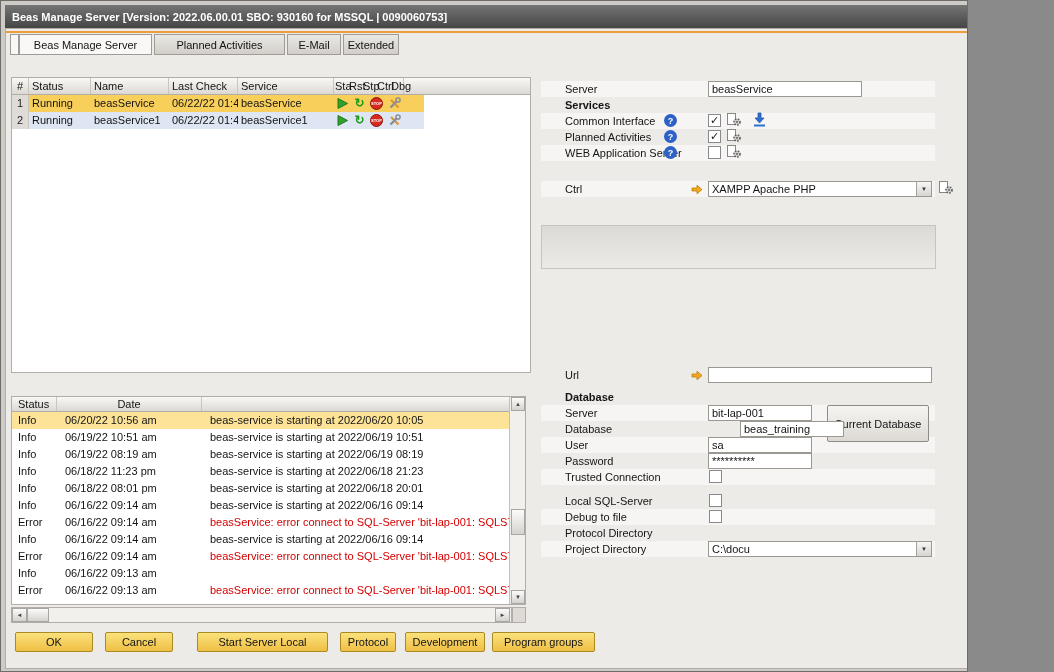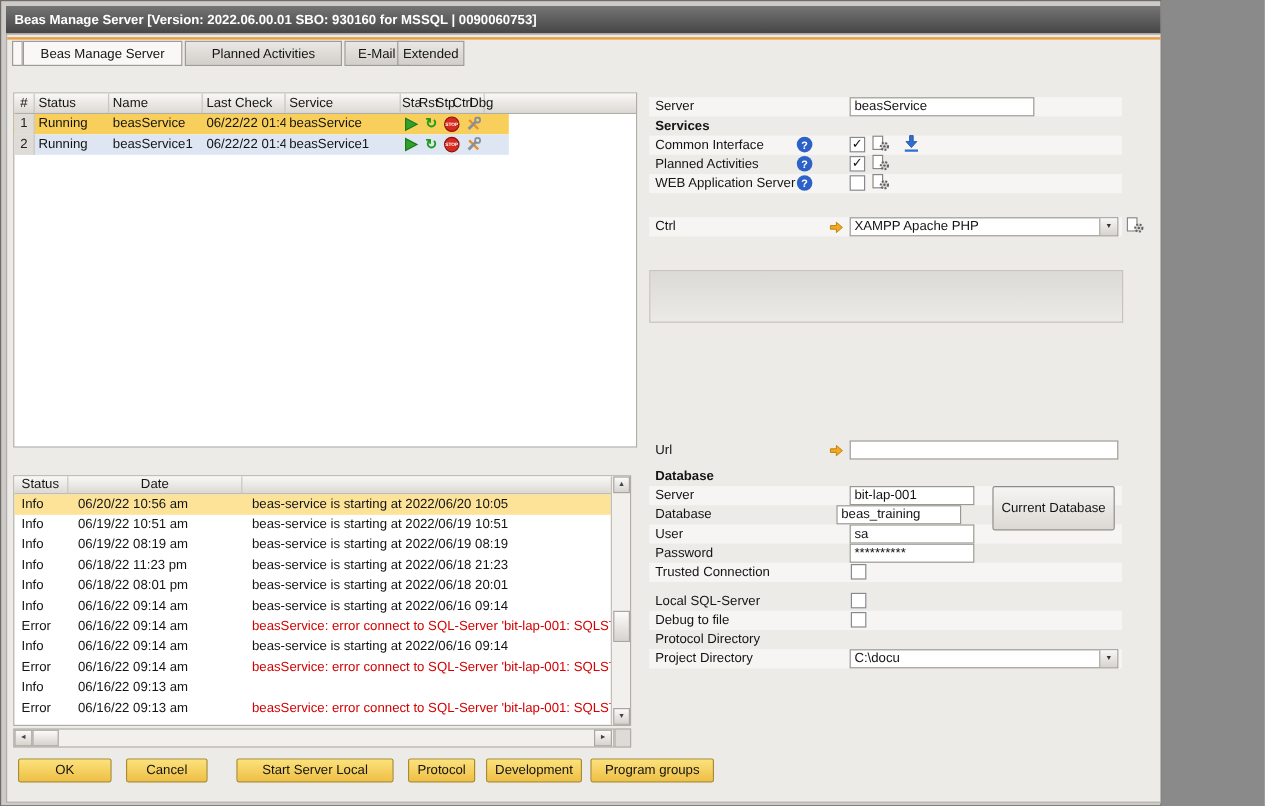--- a/index.html
+++ b/index.html
@@ -31,21 +31,21 @@
 .lh{height:14px;line-height:14px;border-right:1px solid #c9c6c0;white-space:nowrap}
 .lrow{position:absolute;left:0;width:497px;height:17px;display:flex;cursor:default}
 .lrow.sel{background:#fce398}
 .lc{height:17px;line-height:16px;white-space:nowrap;overflow:hidden}
 .lrow.error .msg{color:#d40000}
 .vscroll{position:absolute;left:497px;top:0;width:16px;height:207px;background:#f2f0ed;border-left:1px solid #c2bfba}
 .sbtn{position:absolute;left:1px;width:14px;height:14px;background:linear-gradient(#fcfbfa,#d6d3ce);border:1px solid #a9a6a1;display:flex;align-items:center;justify-content:center;font-size:6px;color:#444}
 .hscroll{position:absolute;left:10px;top:606px;width:501px;height:16px;background:#f2f0ed;border:1px solid #b1aea9}
 .corner{position:absolute;left:511px;top:606px;width:14px;height:16px;background:#dedbd6;border:1px solid #b1aea9}
 .stripe{position:absolute;left:540px;width:394px;height:16px;background:rgba(255,255,255,0.5)}
-.flabel{position:absolute;left:545px;height:16px;line-height:16px;white-space:nowrap}
+.flabel{position:absolute;left:564px;height:16px;line-height:16px;white-space:nowrap}
 .fbold{font-weight:bold}
 .tin{position:absolute;height:16px;background:#fff;border:1px solid #9b9891;padding:0 3px;font-family:"Liberation Sans",sans-serif;font-size:11px;color:#141414}
 .combo{position:absolute;height:16px;background:#fff;border:1px solid #9b9891;display:flex}
 .combo-text{flex:1;line-height:14px;padding-left:3px;white-space:nowrap;overflow:hidden}
 .combo-btn{width:15px;background:linear-gradient(#f7f6f4,#d7d4cf);border-left:1px solid #a5a29d;display:flex;align-items:center;justify-content:center;font-size:6px;color:#333;cursor:default}
 .cb{position:absolute;width:13px;height:13px;background:#fff;border:1px solid #87898c;display:flex;align-items:center;justify-content:center;font-size:11px;line-height:1;cursor:default}
 .help{position:absolute;width:13px;height:13px;border-radius:50%;background:#2c61c8;color:#fff;font-weight:bold;font-size:9px;display:flex;align-items:center;justify-content:center;cursor:default}
 .pgico{position:absolute;width:15px;height:15px;cursor:default}
 .pgpage{position:absolute;left:0;top:1px;width:9px;height:12px;background:#fff;border:1px solid #8a8783}
 .pggear{position:absolute;right:0;bottom:0}
@@ -75,21 +75,21 @@
       </span>
   </div>
 
   <div class="client"></div>
   <div class="goldline"></div>
 
   <div class="tabstub"></div>
   <div class="tab active" style="left:18px;width:133px"><span>Beas Manage Server</span></div>
   <div class="tab" style="left:153px;width:131px"><span>Planned Activities</span></div>
   <div class="tab" style="left:286px;width:54px"><span>E-Mail</span></div>
-  <div class="tab" style="left:330px;width:56px"><span>Extended</span></div>
+  <div class="tab" style="left:342px;width:56px"><span>Extended</span></div>
 
   <div class="stable">
     <div class="thead">
       <span class="th" style="width:17px;text-align:center;padding-left:0">#</span>
       <span class="th" style="width:62px">Status</span>
       <span class="th" style="width:78px">Name</span>
       <span class="th" style="width:69px">Last Check</span>
       <span class="th" style="width:96px">Service</span>
       <span class="th ic" style="width:14px">Sta</span>
       <span class="th ic" style="width:14px">Rst</span>
@@ -329,21 +329,21 @@
 
   <span class="flabel fbold" style="top:388px">Database</span>
 
   <span class="flabel" style="top:404px">Server</span>
   <input class="tin" style="left: 707px; top: 404px; width: 104px;" value="bit-lap-001">
   <div class="stdbtn">
       <span>Current Database</span>
     </div>
 
   <span class="flabel" style="top:420px">Database</span>
-  <input class="tin" style="left: 696px; top: 420px; width: 104px;" value="beas_training">
+  <input class="tin" style="left: 739px; top: 420px; width: 104px;" value="beas_training">
 
   <span class="flabel" style="top:436px">User</span>
   <input class="tin" style="left: 707px; top: 436px; width: 104px;" value="sa">
 
   <span class="flabel" style="top:452px">Password</span>
   <input class="tin" style="left: 707px; top: 452px; width: 104px;" value="**********">
 
   <span class="flabel" style="top:468px">Trusted Connection</span>
   <span class="cb" style="left:708px;top:469px"></span>
 

